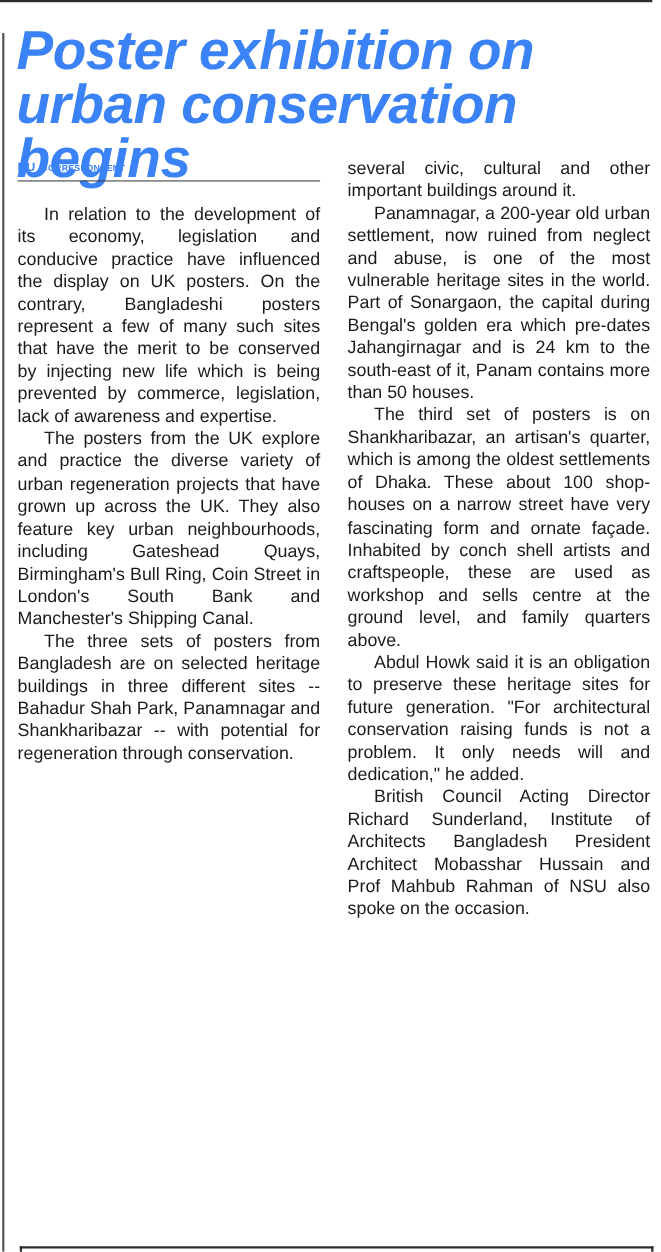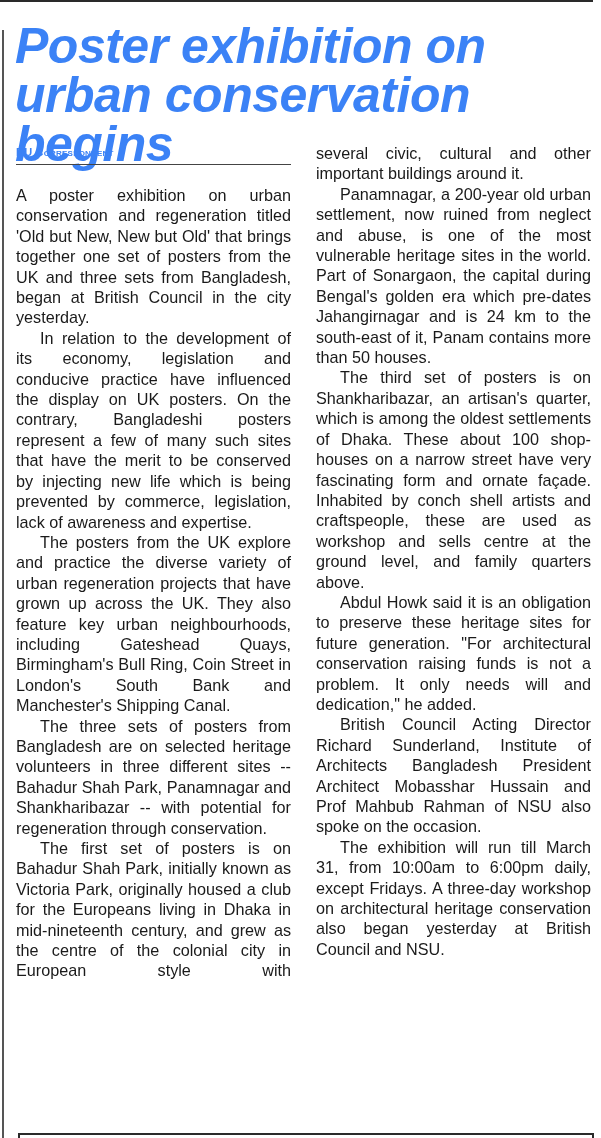--- a/index.html
+++ b/index.html
@@ -32,29 +32,26 @@
 <body>
 
 <div class="top-rule"></div>
 <div class="left-rule"></div>
 
 <h1 class="headline">Poster exhibition on urban conservation begins</h1>
 
 <div class="byline">DU Correspondent</div>
 
 <div class="col col-left">
-  <p class="no-indent">A poster exhibition on urban conservation and regeneration titled 'Old but New, New but Old' that brings together one set of posters from the UK and three sets from Bangladesh, began at British Council in the city yesterday.</p>
   <p>In relation to the development of its economy, legislation and conducive practice have influenced the display on UK posters. On the contrary, Bangladeshi posters represent a few of many such sites that have the merit to be conserved by injecting new life which is being prevented by commerce, legislation, lack of awareness and expertise.</p>
   <p>The posters from the UK explore and practice the diverse variety of urban regeneration projects that have grown up across the UK. They also feature key urban neighbourhoods, including Gateshead Quays, Birmingham's Bull Ring, Coin Street in London's South Bank and Manchester's Shipping Canal.</p>
-  <p>The three sets of posters from Bangladesh are on selected heritage volunteers in three different sites -- Bahadur Shah Park, Panamnagar and Shankharibazar -- with potential for regeneration through conservation.</p>
-  <p style="text-align-last: justify;">The first set of posters is on Bahadur Shah Park, initially known as Victoria Park, originally housed a club for the Europeans living in Dhaka in mid-nineteenth century, and grew as the centre of the colonial city in European style with</p>
+  <p>The three sets of posters from Bangladesh are on selected heritage buildings in three different sites -- Bahadur Shah Park, Panamnagar and Shankharibazar -- with potential for regeneration through conservation.</p>
 </div>
 
 <div class="col col-right">
   <p class="no-indent">several civic, cultural and other important buildings around it.</p>
   <p>Panamnagar, a 200-year old urban settlement, now ruined from neglect and abuse, is one of the most vulnerable heritage sites in the world. Part of Sonargaon, the capital during Bengal's golden era which pre-dates Jahangirnagar and is 24 km to the south-east of it, Panam contains more than 50 houses.</p>
   <p>The third set of posters is on Shankharibazar, an artisan's quarter, which is among the oldest settlements of Dhaka. These about 100 shop-houses on a narrow street have very fascinating form and ornate façade. Inhabited by conch shell artists and craftspeople, these are used as workshop and sells centre at the ground level, and family quarters above.</p>
   <p>Abdul Howk said it is an obligation to preserve these heritage sites for future generation. "For architectural conservation raising funds is not a problem. It only needs will and dedication," he added.</p>
   <p>British Council Acting Director Richard Sunderland, Institute of Architects Bangladesh President Architect Mobasshar Hussain and Prof Mahbub Rahman of NSU also spoke on the occasion.</p>
-  <p>The exhibition will run till March 31, from 10:00am to 6:00pm daily, except Fridays. A three-day workshop on architectural heritage conservation also began yesterday at British Council and NSU.</p>
 </div>
 
 <div class="bottom-box"></div>
 
 </body></html>

